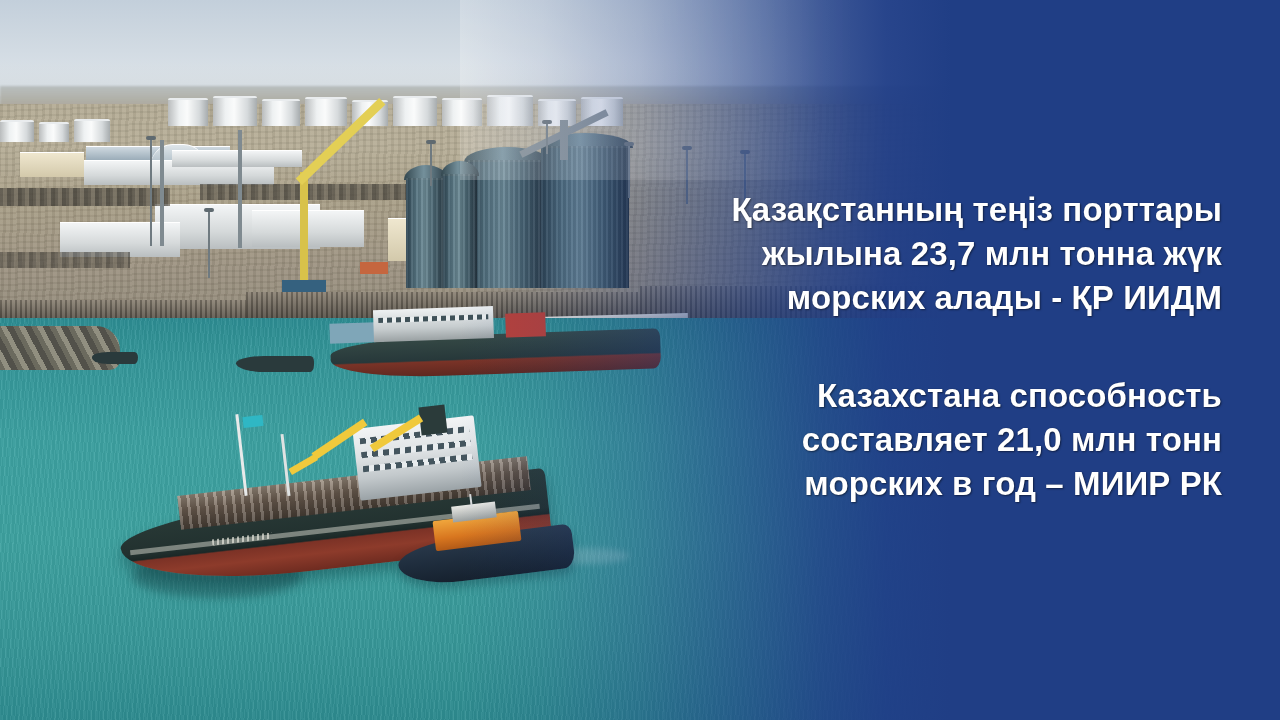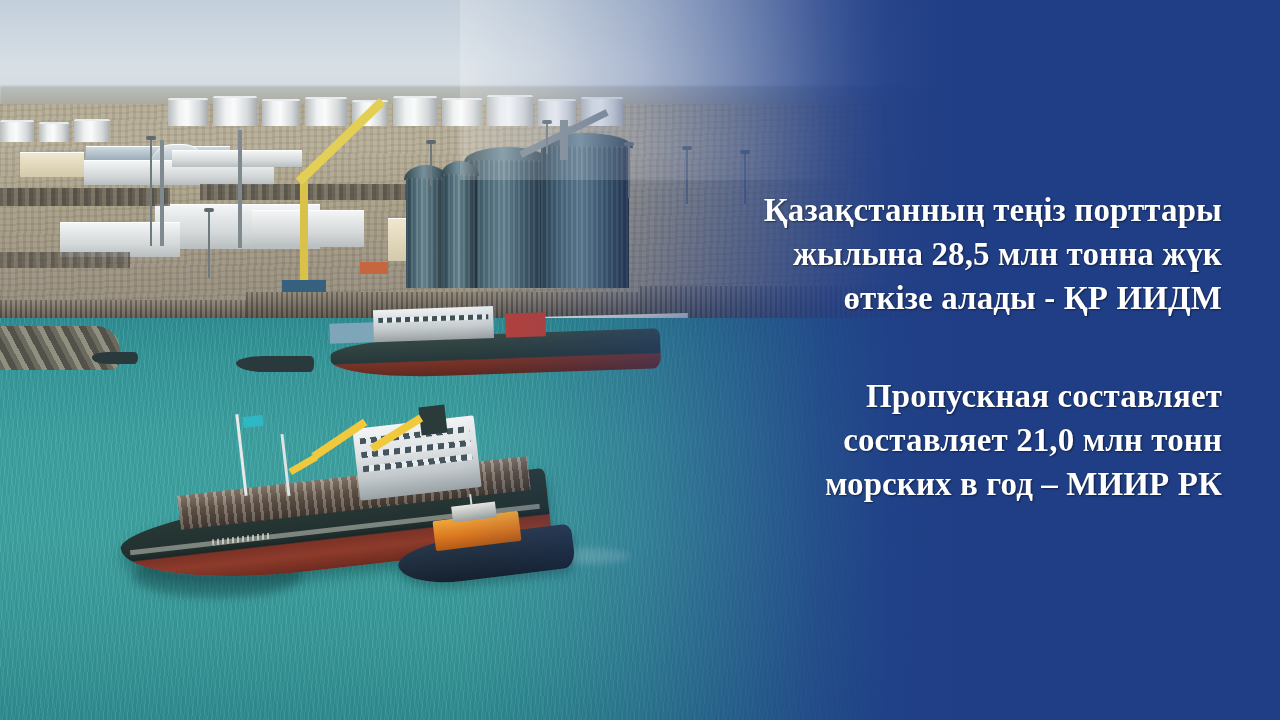--- a/index.html
+++ b/index.html
@@ -147,21 +147,21 @@
         rgba(31,61,135,.95) 52%,
         rgba(32,62,133,1) 60%,
         rgba(32,62,133,1) 100%);}
   .blue-top-fade{position:absolute;right:0;top:0;width:820px;height:180px;
      background:linear-gradient(90deg,rgba(255,255,255,.20) 0%,rgba(255,255,255,.12) 22%,rgba(255,255,255,0) 48%);
      mix-blend-mode:screen;pointer-events:none;}
 
   
   .caption{position:absolute;right:58px;top:188px;width:600px;text-align:right;color:#fff;}
   .cap-line{font-size:33px;line-height:44px;font-weight:bold;letter-spacing:.1px;
-     text-shadow:1px 1px 2px rgba(0,0,0,.45),0 0 1px rgba(0,0,0,.35);white-space:nowrap;font-family:Liberation Serif, serif;}
+     text-shadow:1px 1px 2px rgba(0,0,0,.45),0 0 1px rgba(0,0,0,.35);white-space:nowrap;}
   .cap-block-2{margin-top:54px;}
 </style>
 </head>
 <body>
 
 <div id="stage">
 
   <div class="photo">
 
     <div class="sky"></div>
@@ -281,25 +281,25 @@
 
   </div>
 
   <div class="blue-panel"></div>
   <div class="blue-top-fade"></div>
 
   <div class="caption">
 
     <div>
       <div class="cap-line">Қазақстанның теңіз порттары</div>
-      <div class="cap-line">жылына 28,5 млн тонна жүк</div>
-      <div class="cap-line">өткізе алады - ҚР ИИДМ</div>
+      <div class="cap-line">жылына 23,7 млн тонна жүк</div>
+      <div class="cap-line">морских алады - ҚР ИИДМ</div>
     </div>
 
     <div class="cap-block-2">
-      <div class="cap-line">Пропускная составляет</div>
+      <div class="cap-line">Казахстана способность</div>
       <div class="cap-line">составляет 21,0 млн тонн</div>
       <div class="cap-line">морских в год – МИИР РК</div>
     </div>
 
   </div>
 
 </div>
 
 </body></html>

